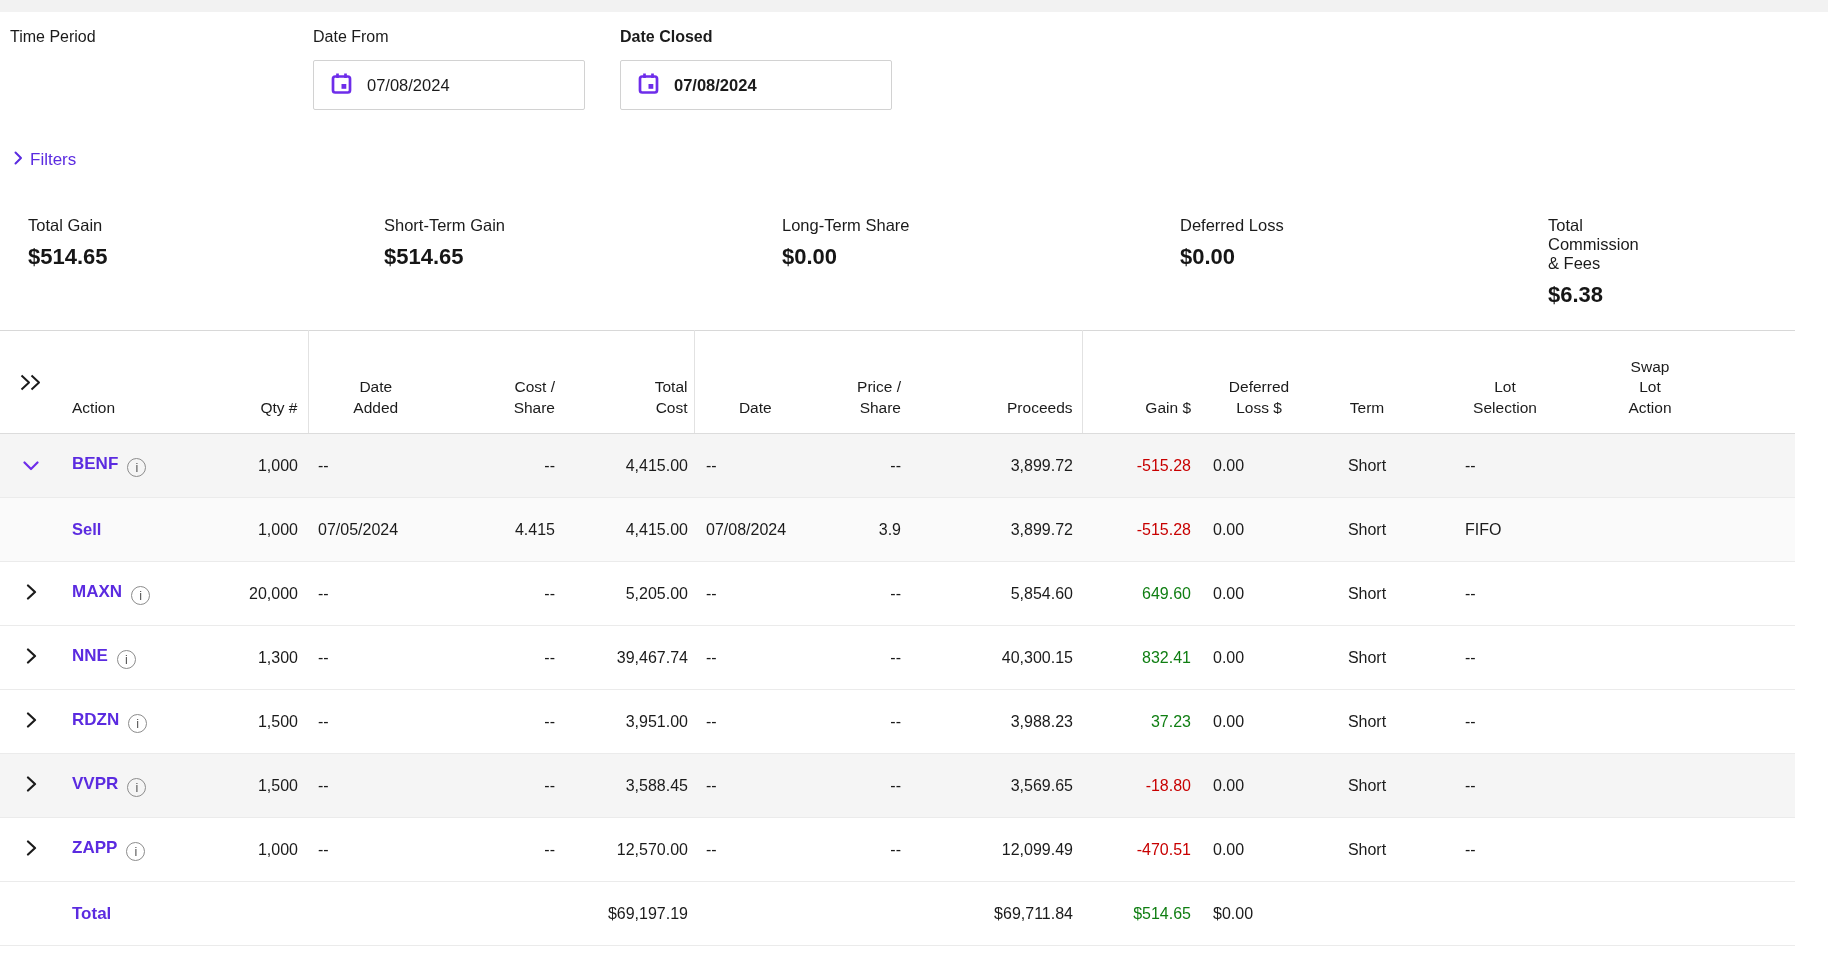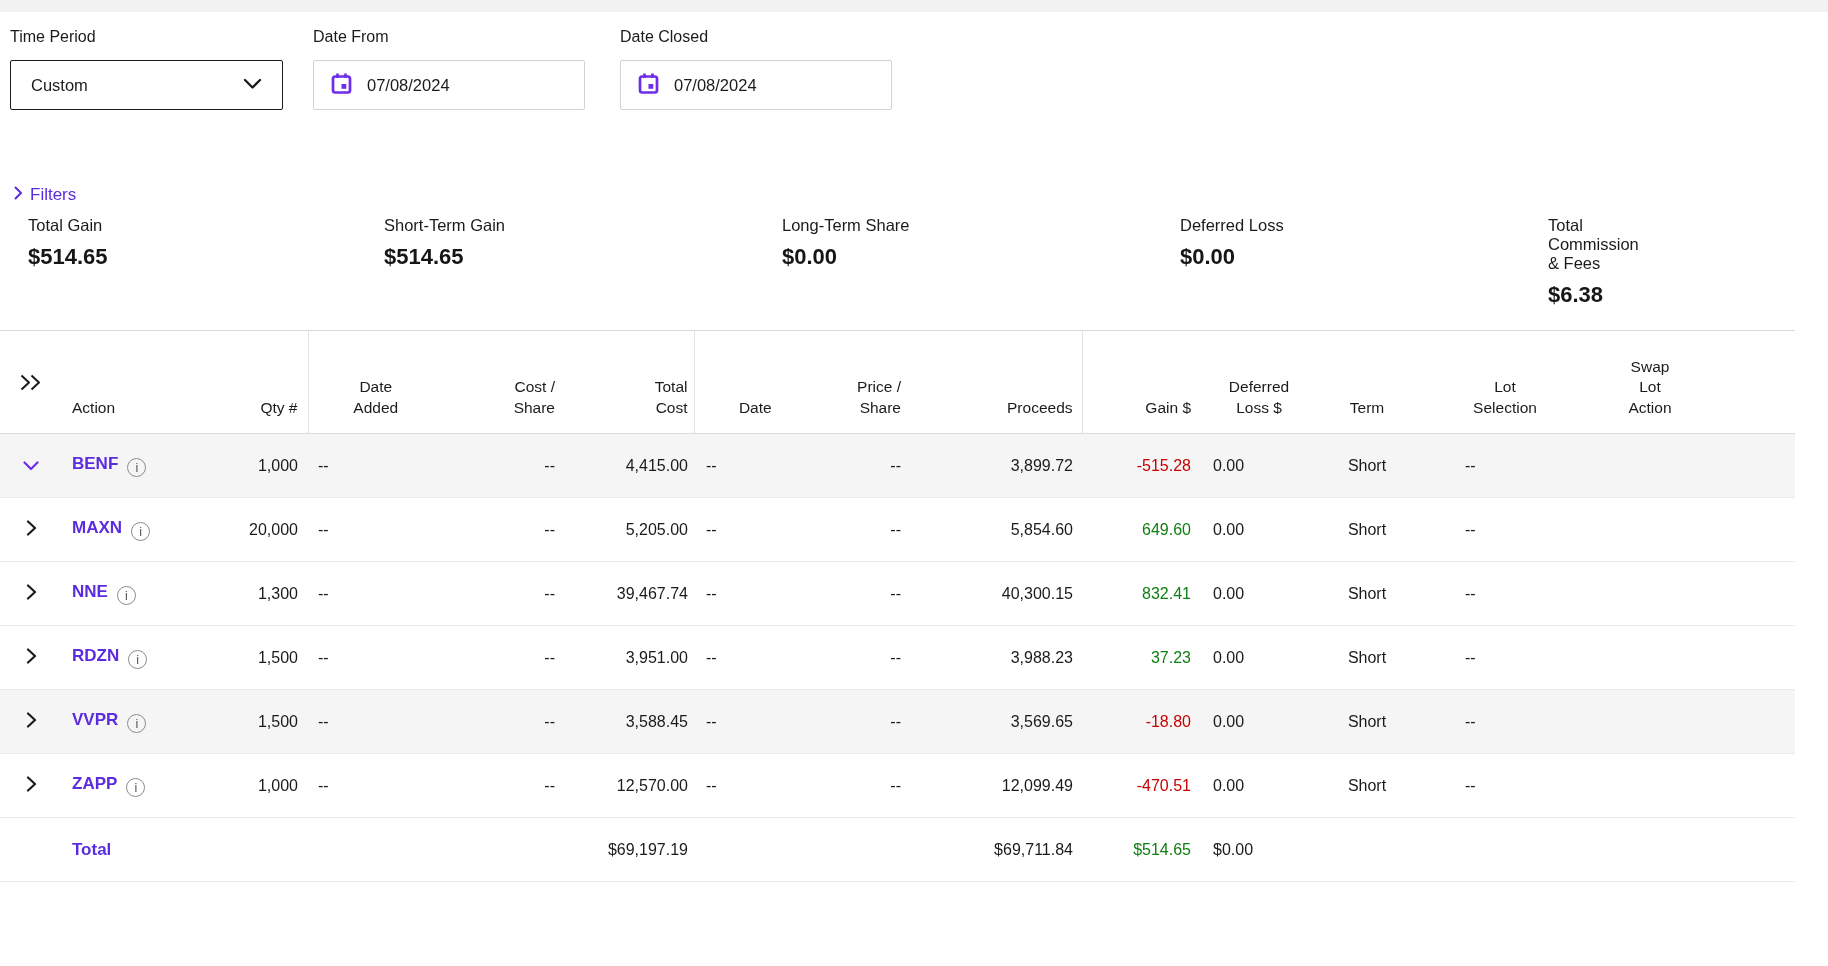--- a/index.html
+++ b/index.html
@@ -21,25 +21,25 @@
     padding:0 20px; cursor:pointer; background:#fff;
   }
   .select-box .sel-val { font-size:16.5px; }
   .date-box {
     width:272px; height:50px; border:1px solid #d2d2d2; border-radius:2px;
     display:flex; align-items:center; gap:14px; padding:0 16px; background:#fff; cursor:pointer;
   }
   .date-box .date-val { font-size:16.5px; }
   #ctl-time { left:10px; }
   #ctl-from { left:313px; }
-  #ctl-closed { left:620px; }
+  #ctl-closed { left:620px;font-weight:bold; }
 
   .filters-link {
     position:absolute; left:14px; top:150px; display:flex; align-items:center; gap:7px;
-    color:var(--accent); font-size:17px; font-weight:500; cursor:pointer; text-decoration:none;margin-top:35px;
+    color:var(--accent); font-size:17px; font-weight:500; cursor:pointer; text-decoration:none;
   }
 
   
   .summary { position:absolute; left:0; top:216px; width:1611px; height:80px; }
   .stat { position:absolute; top:0; }
   .stat .stat-label { font-size:16.5px; color:#1b1b1b; margin-bottom:9px; }
   .stat .stat-value { font-size:22px; font-weight:700; color:#161616; }
 
   
   .gains-table-wrap { position:absolute; left:0; top:330px; width:1795px; }
@@ -87,28 +87,20 @@
   }
   .chev-btn { display:inline-flex; cursor:pointer; }
 </style>
 </head>
 <body style="--accent: #5b2be0; --accent-bright: #6e2dea; --neg: #c80000; --pos: #0f7e12;">
 
 <div class="top-band"></div>
 
 <div class="control" id="ctl-time">
   <div class="ctl-label">Time Period</div>
-  <div class="select-box">
-    <span class="sel-val">Custom</span>
-    <span>
-      <svg width="19" height="12" viewBox="0 0 19 12">
-          <path d="M2 2 L9.5 9.5 L17 2" fill="none" stroke="#1b1b1b" stroke-width="2.3" stroke-linecap="round" stroke-linejoin="round"></path>
-        </svg>
-    </span>
-  </div>
 </div>
 
 <div class="control" id="ctl-from">
   <div class="ctl-label">Date From</div>
   <div class="date-box">
     <span>
       <svg width="23" height="23" viewBox="0 0 23 23">
           <rect x="3" y="4.5" width="17" height="16" rx="2.2" fill="none" stroke="#6e2dea" stroke-width="2.7"></rect>
           <line x1="7.5" y1="1.5" x2="7.5" y2="6" stroke="#6e2dea" stroke-width="2.7"></line>
           <line x1="15.5" y1="1.5" x2="15.5" y2="6" stroke="#6e2dea" stroke-width="2.7"></line>
@@ -234,20 +226,37 @@
           <td class="col-date">--</td>
           <td class="col-pshare">--</td>
           <td class="col-proceeds">3,899.72</td>
           <td class="col-gain neg">-515.28</td>
           <td class="col-dloss">0.00</td>
           <td class="col-term">Short</td>
           <td class="col-lot">--</td>
           <td class="col-swap"></td>
           <td class="col-spacer"></td>
         </tr>
+        <tr class="bg-lighter">
+          <td class="col-expand"></td>
+          <td class="col-symbol"><span class="lot-link">Sell</span></td>
+          <td class="col-qty">1,000</td>
+          <td class="col-dadded">07/05/2024</td>
+          <td class="col-cshare">4.415</td>
+          <td class="col-tcost">4,415.00</td>
+          <td class="col-date">07/08/2024</td>
+          <td class="col-pshare">3.9</td>
+          <td class="col-proceeds">3,899.72</td>
+          <td class="col-gain neg">-515.28</td>
+          <td class="col-dloss">0.00</td>
+          <td class="col-term">Short</td>
+          <td class="col-lot">FIFO</td>
+          <td class="col-swap"></td>
+          <td class="col-spacer"></td>
+        </tr>
         <tr class="bg-white">
           <td class="col-expand"><span class="chev-btn">
               <svg width="11" height="16" viewBox="0 0 11 16">
                 <path d="M2 1.5 L9 8 L2 14.5" fill="none" stroke="#1b1b1b" stroke-width="2.2" stroke-linecap="round" stroke-linejoin="round"></path>
               </svg>
             </span></td>
           <td class="col-symbol"><span class="sym-link">MAXN</span><span class="info-i">i</span></td>
           <td class="col-qty">20,000</td>
           <td class="col-dadded">--</td>
           <td class="col-cshare">--</td>

